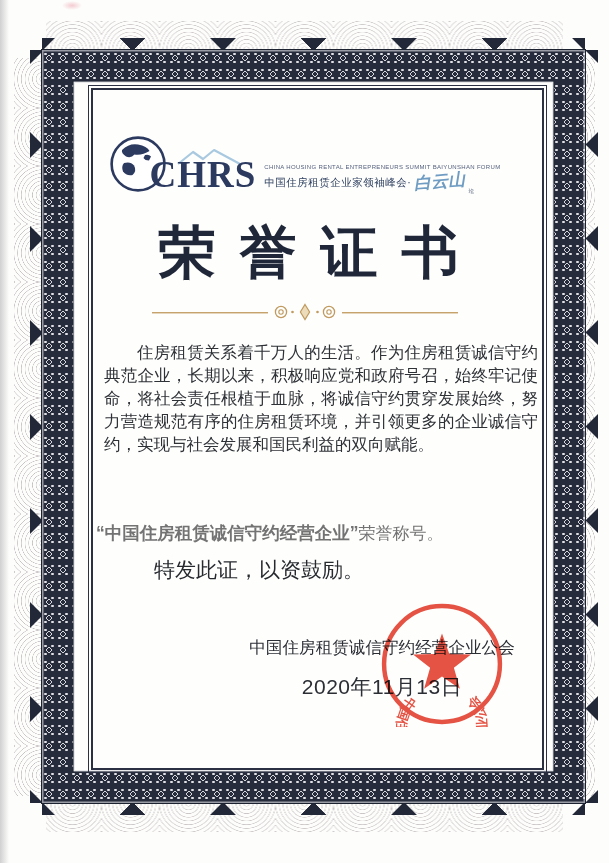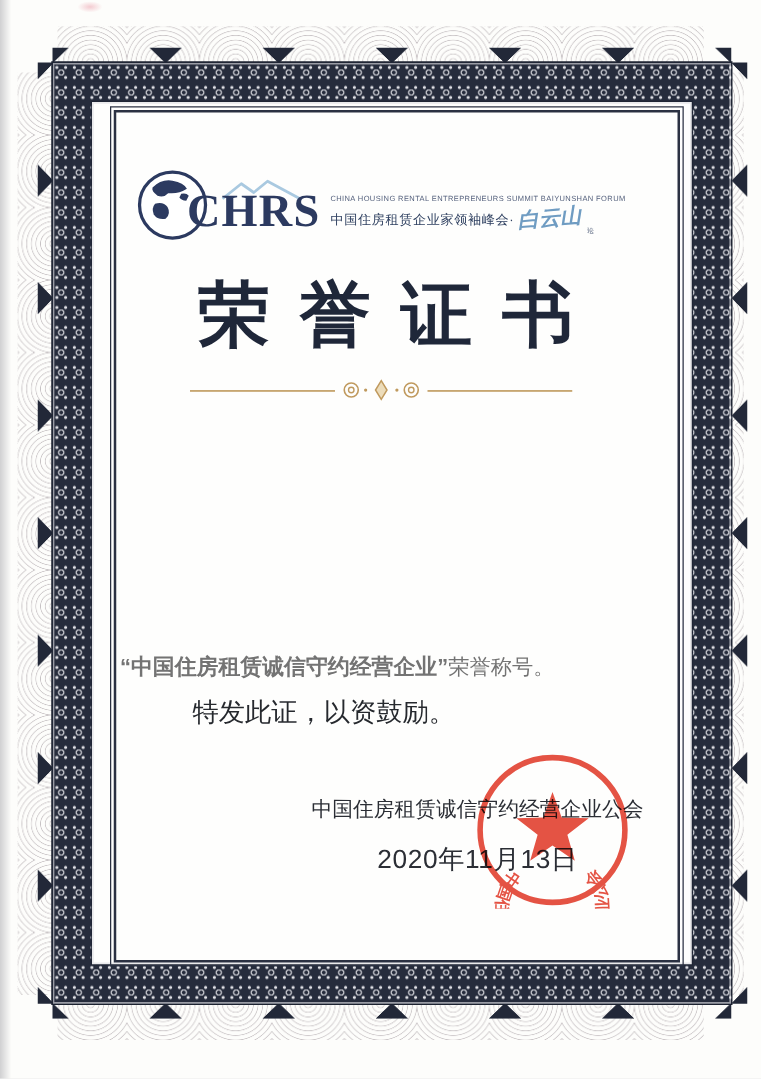--- a/index.html
+++ b/index.html
@@ -54,21 +54,21 @@
     box-shadow:inset 0 0 0 1.5px rgba(250,250,252,.55), 0 0 0 1px #1c2230;}
   .band-hole{position:absolute;inset:33px;background:#fefefd;
     box-shadow:0 0 0 1.4px rgba(255,255,255,.9), 0 0 0 2.4px rgba(30,36,52,.85);}
 
   
   .frame-outer{position:absolute;left:88px;top:85px;width:457px;height:686px;border:1px solid #2b3142;}
   .frame-inner{position:absolute;inset:2px;border:2px solid #2b3142;}
 
   
   .logo{position:absolute;top:133px;left:50%;transform:translateX(-50%);
-    display:flex;align-items:center;white-space:nowrap;}
+    display:flex;align-items:flex-end;white-space:nowrap;}
   .globe-wrap{width:58px;height:58px;margin-top:2px;flex:none;}
   .chrs-wrap{position:relative;margin:13px 0 0 -17px;z-index:2;}
   .mountain{position:absolute;top:-8px;left:26px;}
   .chrs{font-family:"Liberation Serif", serif;font-weight:bold;font-size:37px;line-height:1;
     color:#2c3a60;letter-spacing:1px;position:relative;}
   .logo-text{margin:17px 0 0 8px;display:flex;flex-direction:column;gap:3px;}
   .tagline-en{font-size:6px;color:#55617d;letter-spacing:.32px;}
   .tagline-zh-row{display:flex;align-items:center;gap:3px;}
   .tagline-zh{font-size:10.5px;color:#2f4060;letter-spacing:.5px;}
   .brand-script{font-family:"DejaVu Serif", serif;font-style:italic;font-weight:bold;
@@ -159,20 +159,21 @@
     <rect x="190" y="12.1" width="116" height="1.3" fill="#c09a5e"></rect>
     <circle cx="129" cy="12" r="5.6" fill="none" stroke="#c09a5e" stroke-width="1.3"></circle>
     <circle cx="129" cy="12" r="2.2" fill="none" stroke="#c09a5e" stroke-width="1.1"></circle>
     <circle cx="177" cy="12" r="5.6" fill="none" stroke="#c09a5e" stroke-width="1.3"></circle>
     <circle cx="177" cy="12" r="2.2" fill="none" stroke="#c09a5e" stroke-width="1.1"></circle>
     <circle cx="140.5" cy="12" r="1.3" fill="#c09a5e"></circle>
     <circle cx="165.5" cy="12" r="1.3" fill="#c09a5e"></circle>
     <path d="M153 4.5 L157.6 12 L153 19.5 L148.4 12 Z" fill="#ecdcba" stroke="#c09a5e" stroke-width="1.2"></path>
   </svg>
 
+  <div class="body-par">住房租赁关系着千万人的生活。作为住房租赁诚信守约典范企业，长期以来，积极响应党和政府号召，始终牢记使命，将社会责任根植于血脉，将诚信守约贯穿发展始终，努力营造规范有序的住房租赁环境，并引领更多的企业诚信守约，实现与社会发展和国民利益的双向赋能。</div>
 
 
   <div class="award-line2"><span class="honor-quoted">“中国住房租赁诚信守约经营企业”</span><span class="honor-tail">荣誉称号。</span></div>
 
   <div class="award-line3">特发此证，以资鼓励。</div>
 
   <div class="issuer">
     <div class="issuer-name">中国住房租赁诚信守约经营企业公会</div>
     <div class="issue-date">2020年11月13日</div>
   </div>

